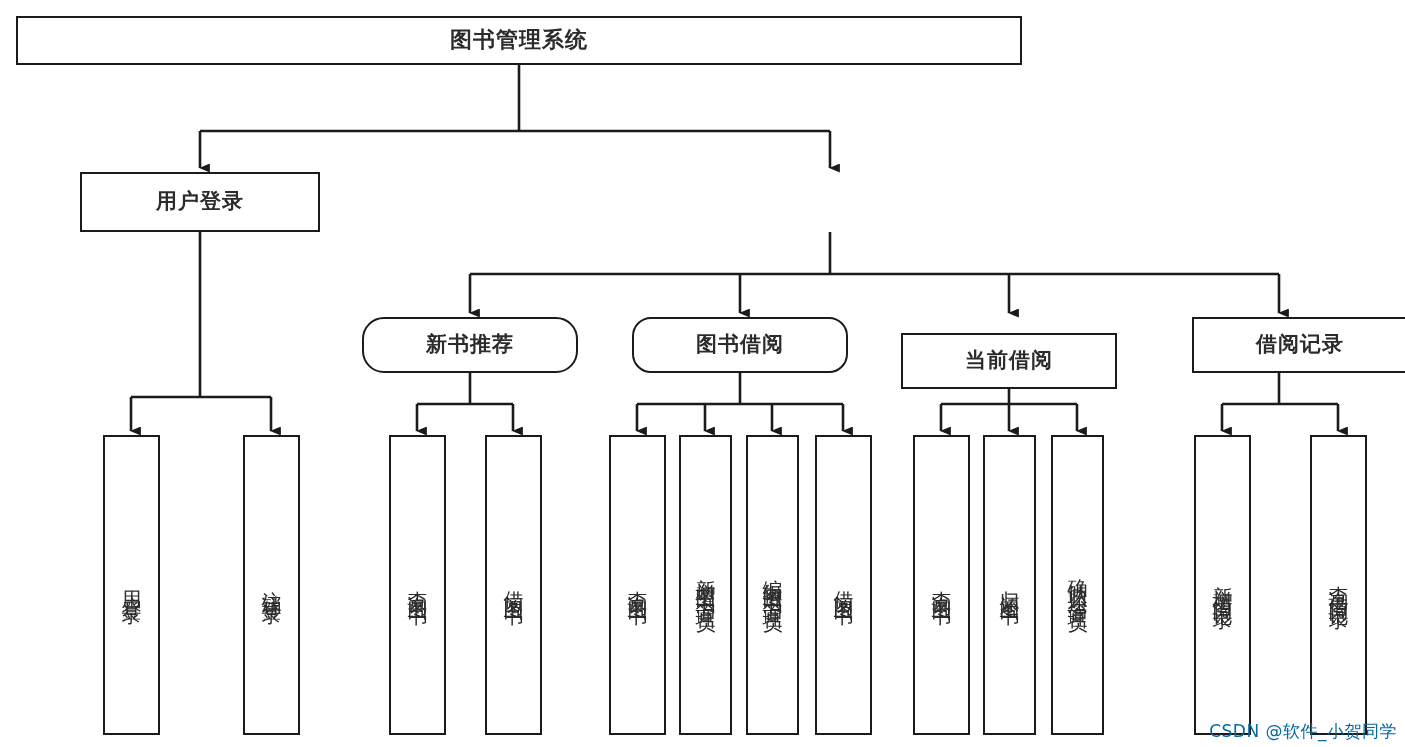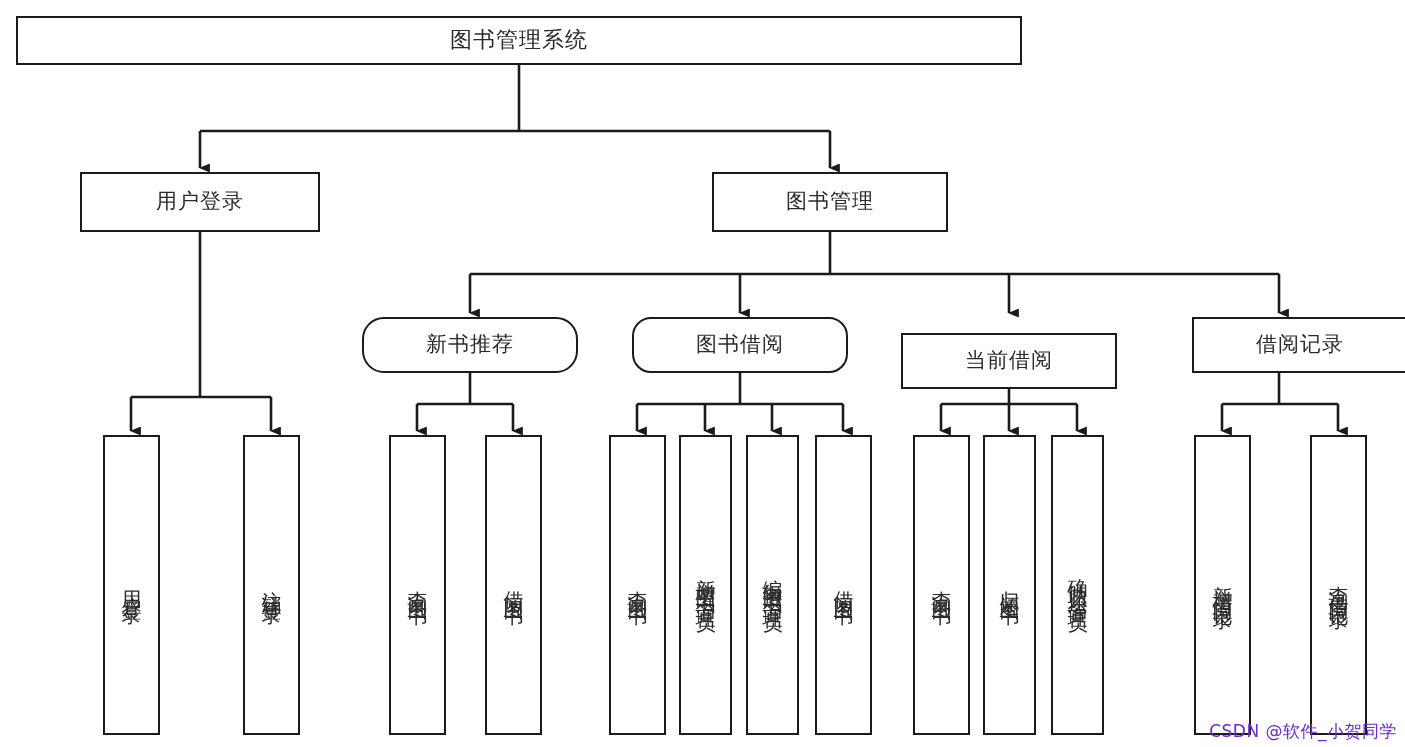--- a/index.html
+++ b/index.html
@@ -33,20 +33,21 @@
     background: #ffffff;
     display: flex;
     align-items: center;
     justify-content: center;
     color: #2b2b2b;
   }
   .node.h {
     font-size: 21px;
     letter-spacing: 1px;
     line-height: 1.2;
+    font-weight: bold;
   }
   .node.root {
     font-size: 22px;
   }
   .node.v {
     
     writing-mode: vertical-rl;
     text-orientation: upright;
     align-items: center;
     justify-content: center;
@@ -58,21 +59,21 @@
   .node.v .lbl {
     writing-mode: vertical-rl;
     text-orientation: upright;
     white-space: nowrap;
   }
   .watermark {
     position: absolute;
     right: 8px;
     bottom: 4px;
     font-size: 17px;
-    color: #6d28d9;
+    color: #0369a1;
     letter-spacing: 0.5px;
     white-space: nowrap;
     user-select: none;
   }
 </style>
 </head>
 <body>
 
 <div id="canvas">
 
@@ -127,23 +128,20 @@
   </svg>
 
   <div class="node h root" style="left:16px; top:16px; width:1006px; height:49px;">
     <span class="lbl">图书管理系统</span>
   </div>
 
   <div class="node h" style="left:80px; top:172px; width:240px; height:60px;">
     <span class="lbl">用户登录</span>
   </div>
 
-  <div class="node h" style="left:712px; top:172px; width:236px; height:60px;">
-    <span class="lbl">图书管理</span>
-  </div>
 
   <div class="node h" style="left:362px; top:317px; width:216px; height:56px;border-radius:22px;">
     <span class="lbl">新书推荐</span>
   </div>
 
   <div class="node h" style="left:632px; top:317px; width:216px; height:56px;border-radius:19px;">
     <span class="lbl">图书借阅</span>
   </div>
 
   <div class="node h" style="left:901px; top:317px; width:216px; height:56px;margin-top:16px;">

